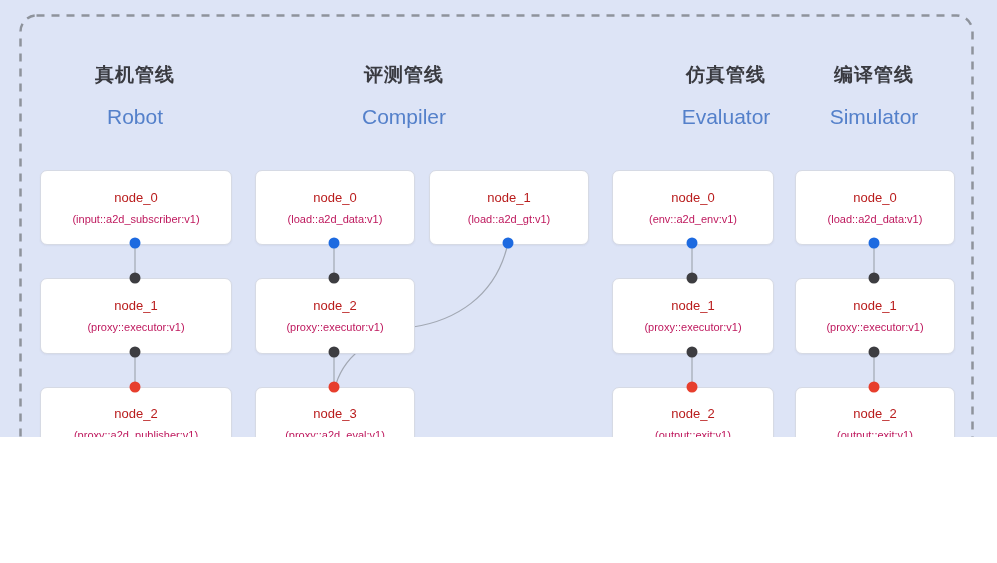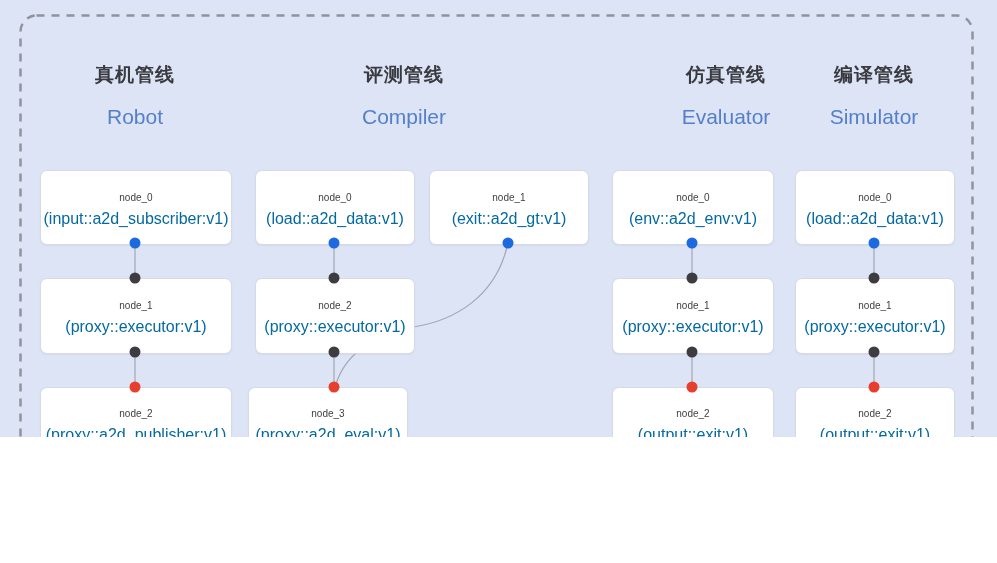--- a/index.html
+++ b/index.html
@@ -18,22 +18,22 @@
   .hdr .en{font-size:21px;font-weight:400;color:#5480ca;line-height:26px;margin-top:16px;}
   .node{
     position:absolute;z-index:2;
     background:#ffffff;
     border:1px solid #d6dae4;
     border-radius:7px;
     box-shadow:0 1px 2px rgba(60,70,110,0.06);
     display:flex;flex-direction:column;align-items:center;justify-content:center;
     gap:1px;
   }
-  .node .l1{font-size:10px;color:#404040;line-height:21px;}
-  .node .l2{font-size:16px;color:#0369a1;line-height:20px;text-align:center;}
+  .node .l1{font-size:13px;color:#b91c1c;line-height:21px;}
+  .node .l2{font-size:11px;color:#be185d;line-height:20px;text-align:center;}
 </style>
 </head>
 <body>
 
 <div class="stage">
 
   <svg class="layer edges" width="997" height="563">
     <rect x="20.5" y="15.5" width="952" height="522" rx="16" fill="none" stroke="#8e939c" stroke-width="2.5" stroke-dasharray="8 7"></rect>
 
     <path d="M135 243 L135 278" stroke="#a2a8b3" stroke-width="1.2" fill="none"></path>
@@ -77,27 +77,27 @@
     <div class="l1">node_2</div>
     <div class="l2">(proxy::a2d_publisher:v1)</div>
   </div>
 
   <div class="node" style="left:255px;top:170px;width:158px;height:73px;">
     <div class="l1">node_0</div>
     <div class="l2">(load::a2d_data:v1)</div>
   </div>
   <div class="node" style="left:429px;top:170px;width:158px;height:73px;">
     <div class="l1">node_1</div>
-    <div class="l2">(exit::a2d_gt:v1)</div>
+    <div class="l2">(load::a2d_gt:v1)</div>
   </div>
   <div class="node" style="left:255px;top:278px;width:158px;height:74px;">
     <div class="l1">node_2</div>
     <div class="l2">(proxy::executor:v1)</div>
   </div>
-  <div class="node" style="left:248px;top:387px;width:158px;height:72px;">
+  <div class="node" style="left:255px;top:387px;width:158px;height:72px;">
     <div class="l1">node_3</div>
     <div class="l2">(proxy::a2d_eval:v1)</div>
   </div>
 
   <div class="node" style="left:612px;top:170px;width:160px;height:73px;">
     <div class="l1">node_0</div>
     <div class="l2">(env::a2d_env:v1)</div>
   </div>
   <div class="node" style="left:612px;top:278px;width:160px;height:74px;">
     <div class="l1">node_1</div>

